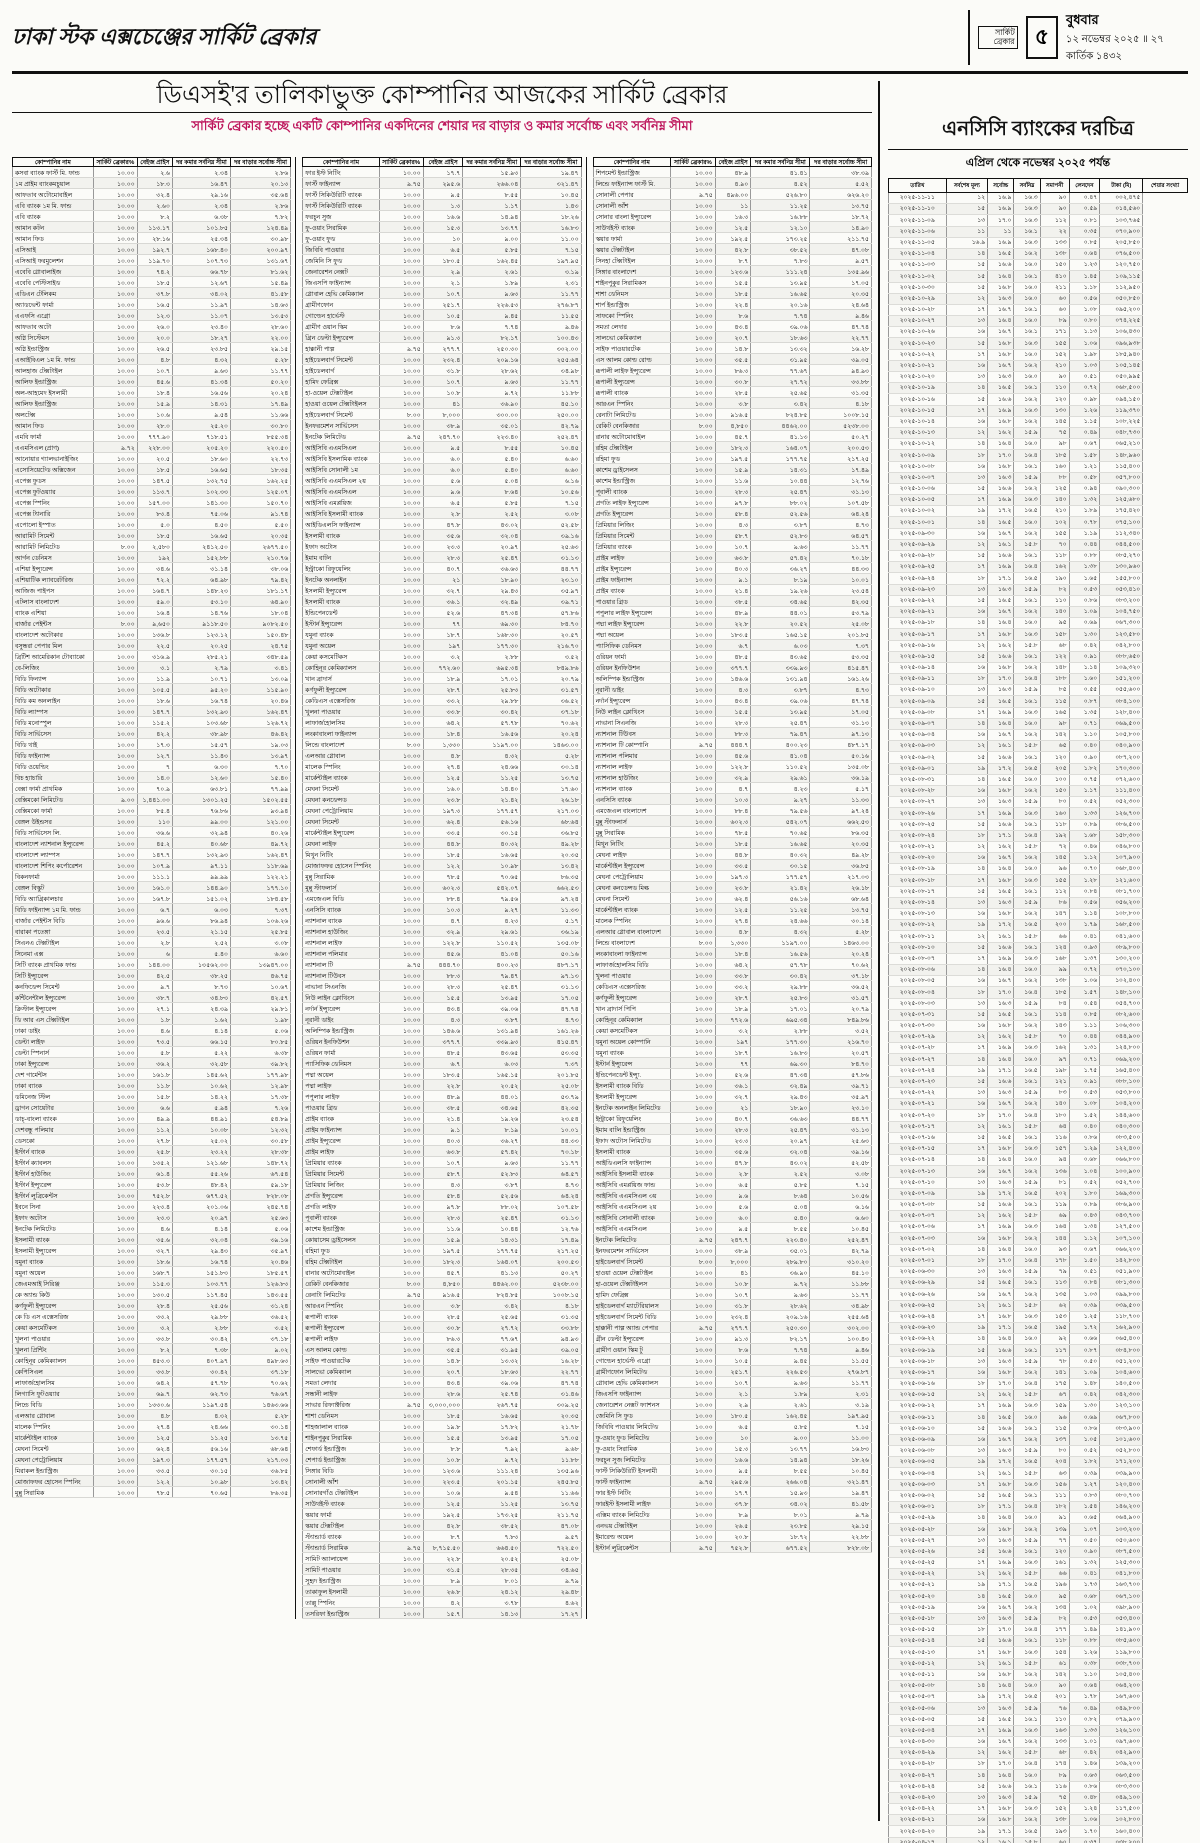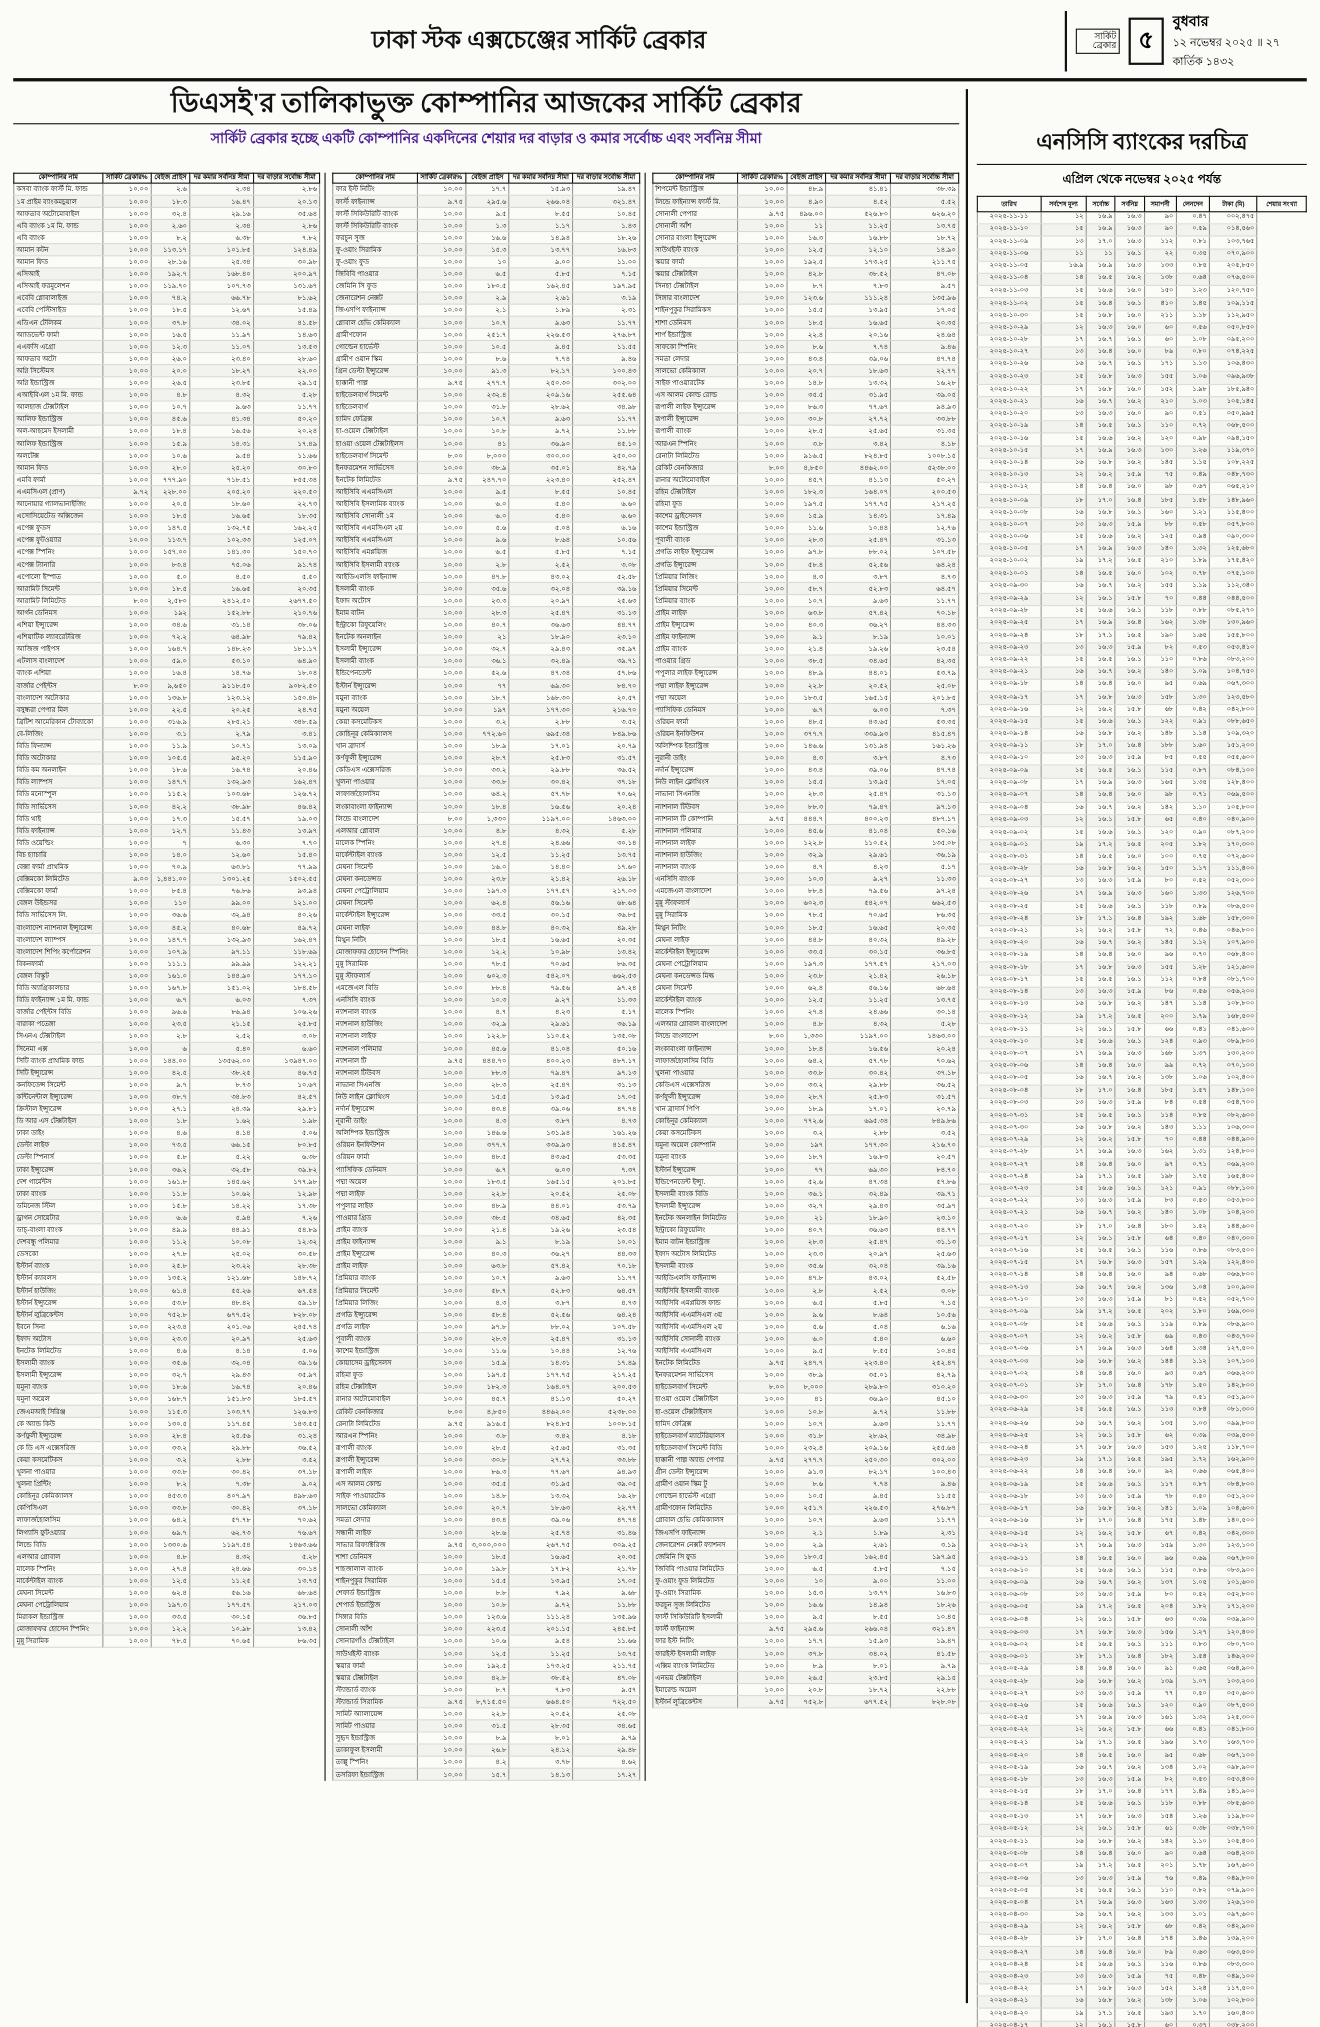--- a/index.html
+++ b/index.html
@@ -2,32 +2,32 @@
 <html lang="bn"><head>
 <meta charset="utf-8">
 <style>
   html,body{margin:0;padding:0;background:#cfcfcb;}
   body{font-family:"Liberation Sans","DejaVu Sans",sans-serif;}
   .page{width:1200px;height:1843px;background:#fbfbf8;margin:0 auto;position:relative;box-sizing:border-box;padding:10px 12px 8px 12px;}
   .masthead{display:flex;align-items:center;border-bottom:3px solid #111;padding-bottom:6px;}
   .logo-block{width:230px;flex:0 0 230px;}
   .logo-sup{font-size:7px;letter-spacing:.2px;text-align:center;color:#111;}
   .logo-main{font-size:28px;font-weight:bold;letter-spacing:-1px;text-align:center;color:#111;font-family:"Liberation Serif","DejaVu Serif",serif;}
-  .mast-center{flex:1;text-align:center;}
+  .mast-center{flex:1;text-align:left;font-style:italic;}
   .mast-center .t{font-size:22px;font-weight:bold;color:#111;font-family:"Liberation Serif","DejaVu Serif",serif;}
   .mast-right{width:210px;flex:0 0 210px;display:flex;align-items:center;justify-content:flex-end;gap:8px;border-left:2px solid #111;padding-left:8px;}
   .pagebox{border:2px solid #111;padding:1px 7px;font-size:22px;font-weight:bold;}
   .mr-txt .d{font-size:13px;font-weight:bold;}
   .mr-txt .dt{font-size:10px;}
   .rotbox{font-size:8px;border:1px solid #111;padding:2px;line-height:1.05;text-align:right;}
   .content{display:flex;margin-top:7px;height:1740px;}
   .left{flex:1;padding-right:6px;border-right:2px solid #111;}
   .right{width:300px;flex:0 0 300px;padding-left:8px;}
-  .headline{text-align:center;font-family:"Liberation Serif","DejaVu Serif",serif;font-size:25px;font-weight:bold;line-height:1.15;color:#111;border-bottom:1px solid #111;padding-bottom:2px;}
-  .subhead{text-align:center;font-family:"Liberation Serif","DejaVu Serif",serif;font-size:13px;font-weight:bold;margin:3px 0 20px 0;color:#4c1d95;}
+  .headline{text-align:center;font-family:"Liberation Serif","DejaVu Serif",serif;font-size:25px;font-weight:normal;line-height:1.15;color:#111;border-bottom:1px solid #111;padding-bottom:2px;}
+  .subhead{text-align:center;font-family:"Liberation Serif","DejaVu Serif",serif;font-size:13px;font-weight:bold;margin:3px 0 20px 0;color:#be185d;}
   .cols{display:flex;gap:6px;}
   .col{flex:1;border-right:1px solid #111;padding-right:4px;}
   .col:last-child{border-right:none;padding-right:0;}
   table.sc{width:100%;border-collapse:collapse;font-size:6.2px;}
   table.sc th{border:1px solid #111;font-size:6px;font-weight:bold;padding:1px 1px;line-height:1.12;vertical-align:middle;}
   table.sc td{border-left:1px solid #999;border-right:1px solid #999;border-bottom:1px solid #d8d8d4;padding:0px 2px;line-height:1.28;height:10px;white-space:nowrap;overflow:hidden;}
   table.sc td.nm{text-align:left;max-width:84px;text-overflow:ellipsis;}
   table.sc td.num{text-align:right;}
   table.sc tr:nth-child(even) td{background:#f2f2ee;}
   .right-title{text-align:center;font-family:"Liberation Serif","DejaVu Serif",serif;font-size:20px;font-weight:bold;border-bottom:1px solid #111;padding-bottom:3px;color:#111;margin-top:32px;}

